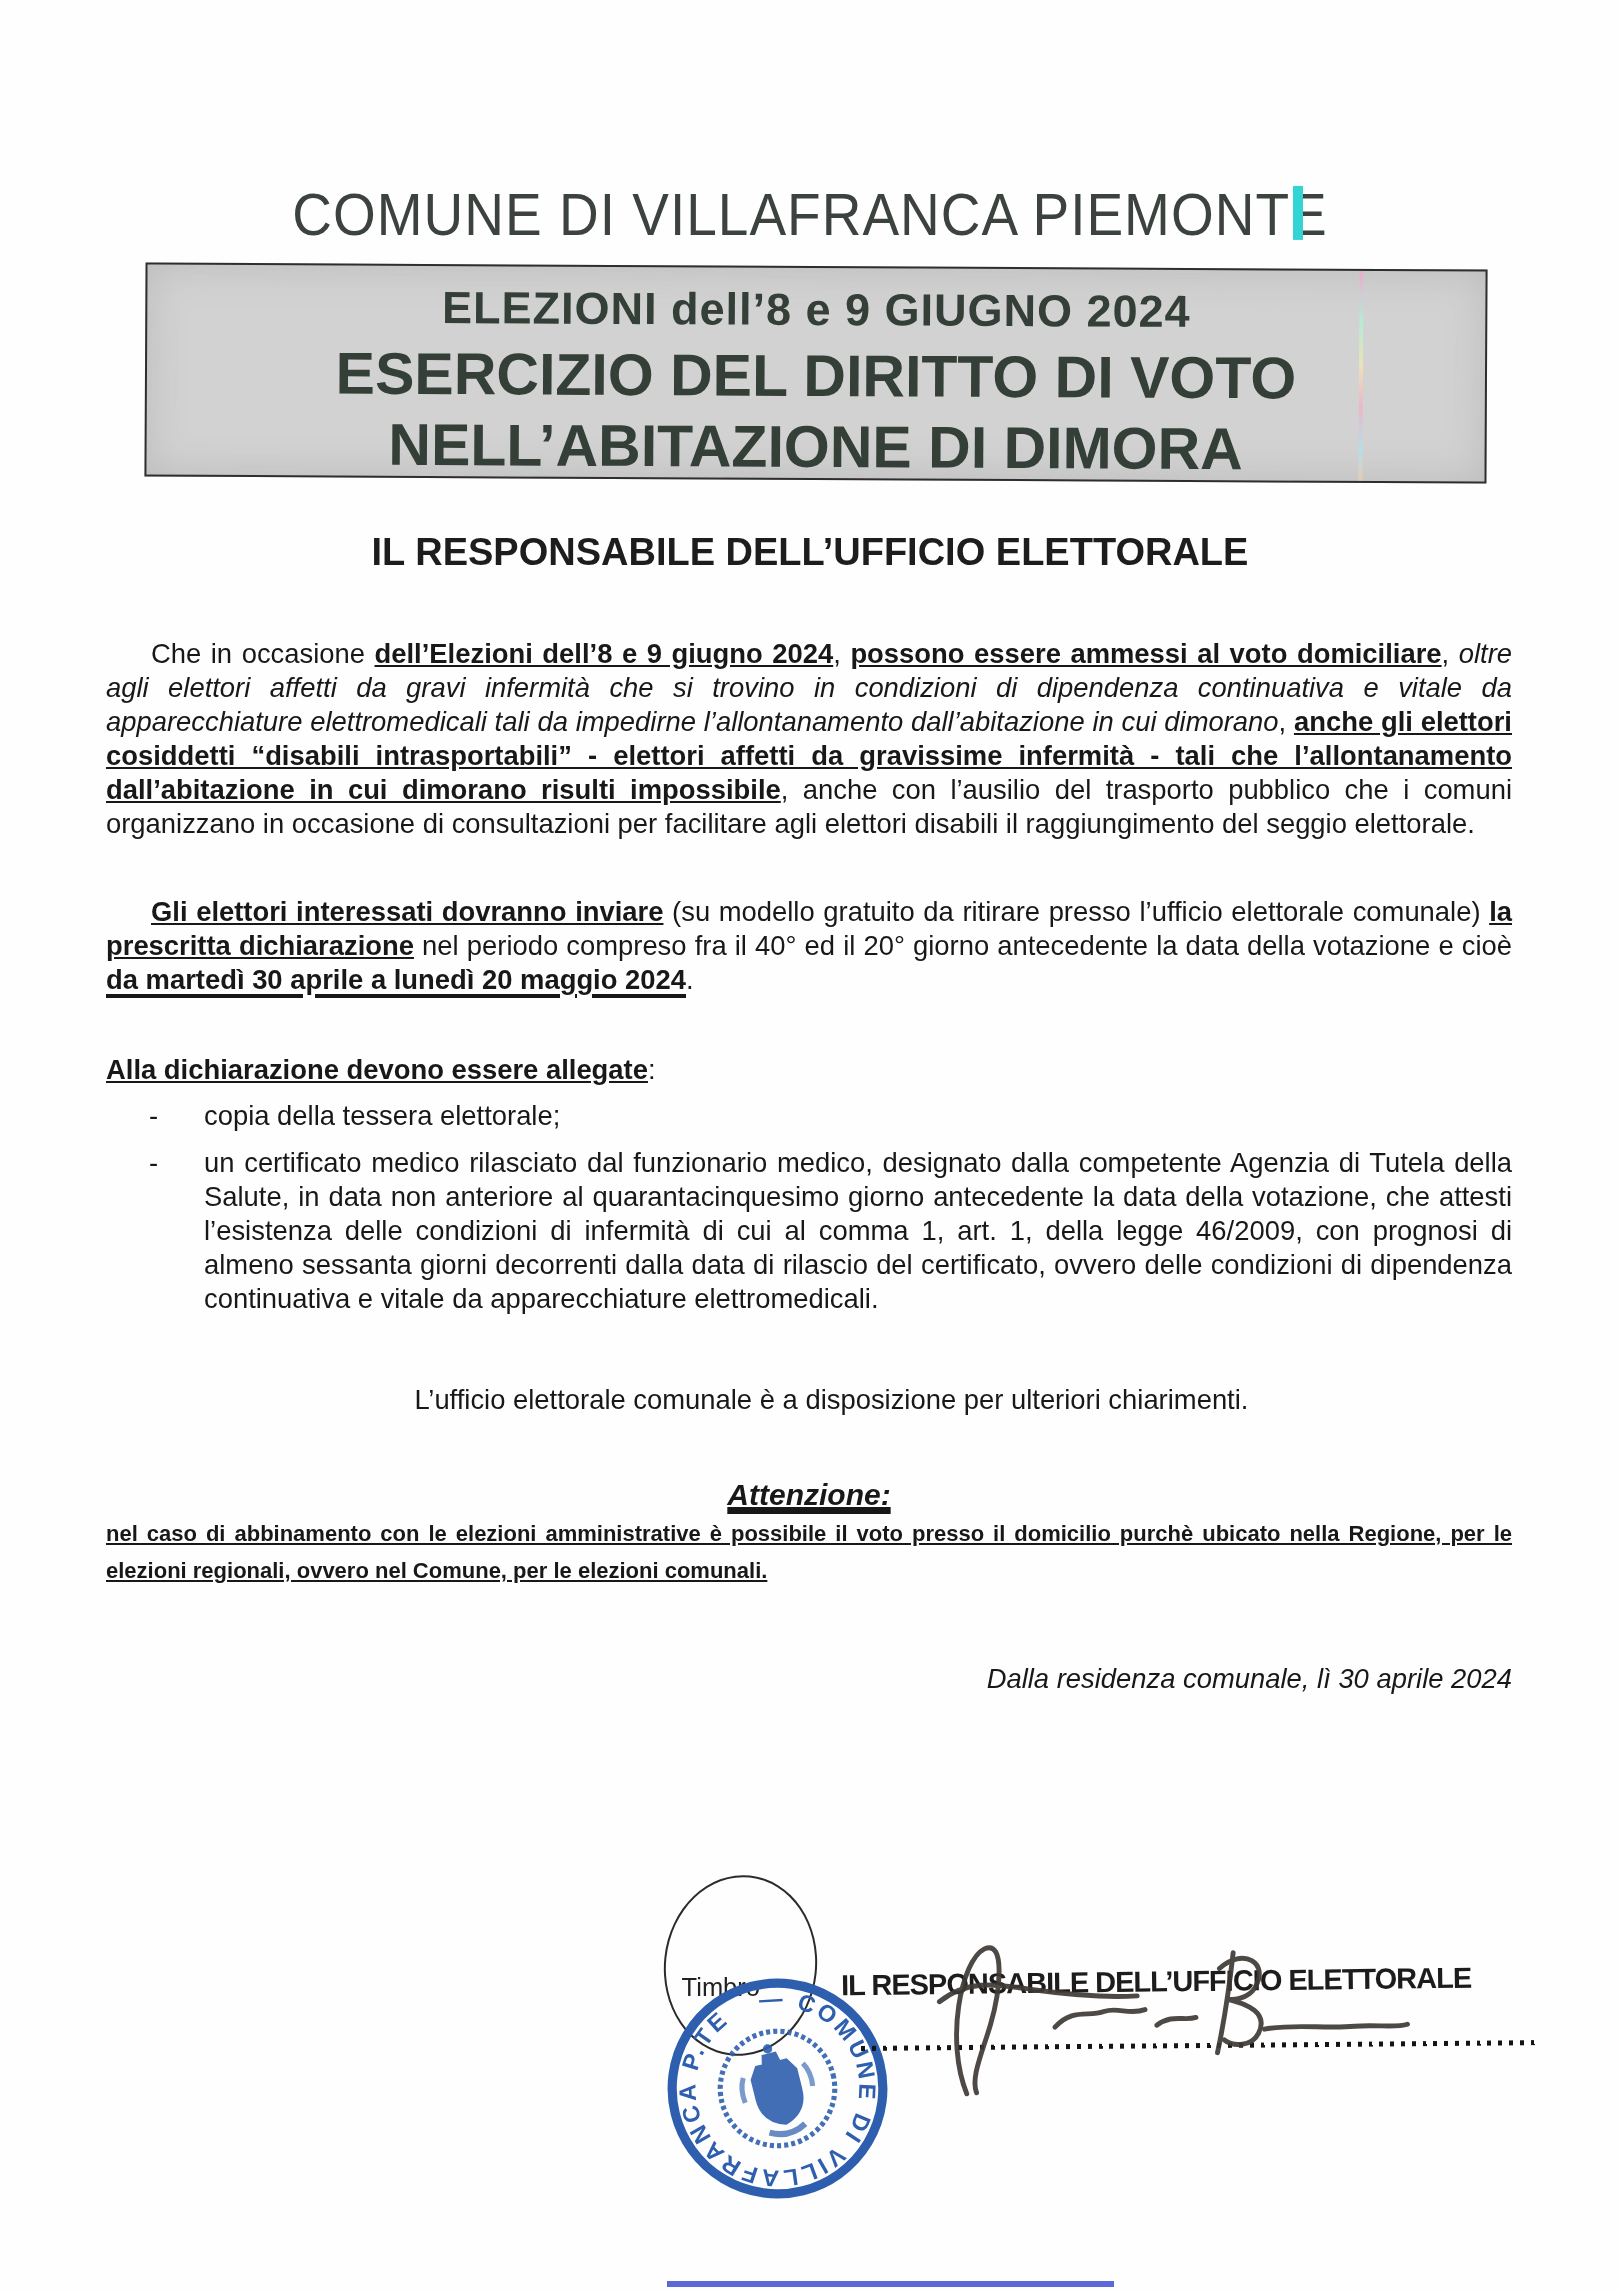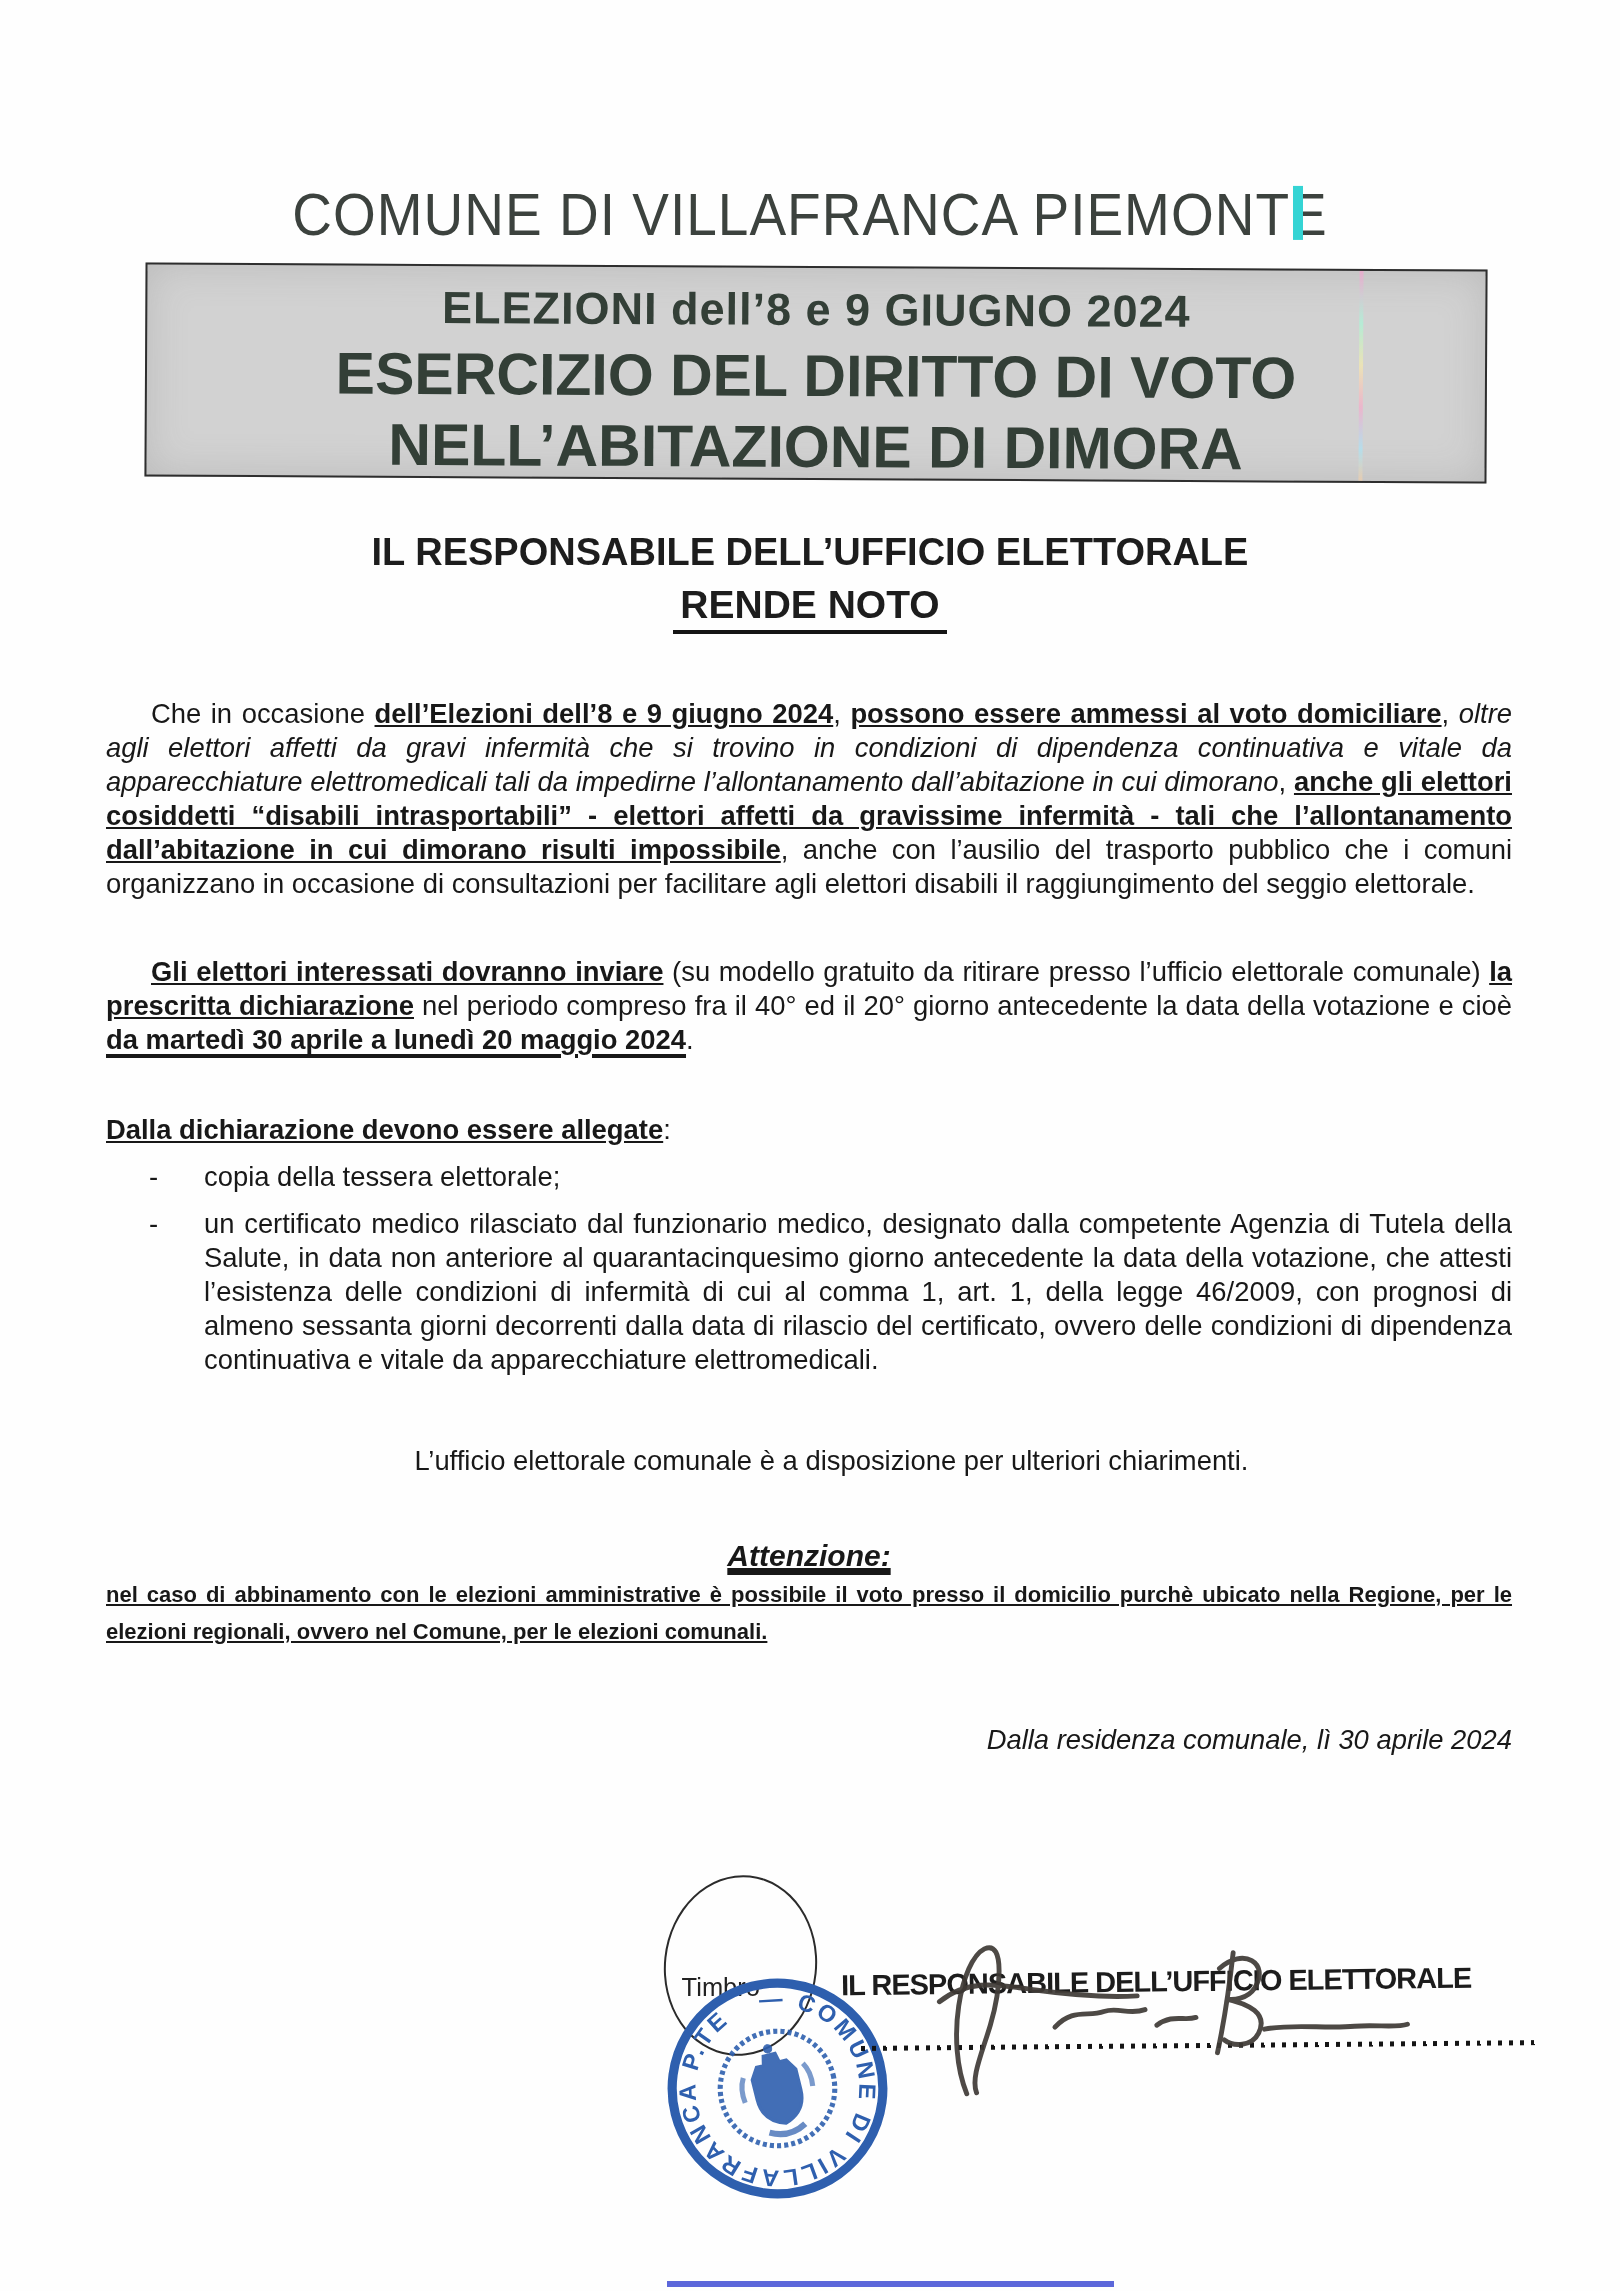--- a/index.html
+++ b/index.html
@@ -95,27 +95,26 @@
 
   <div class="banner">
     <div class="banner-l1">ELEZIONI dell’8 e 9 GIUGNO 2024</div>
     <div class="banner-l2">ESERCIZIO DEL DIRITTO DI VOTO</div>
     <div class="banner-l3">NELL’ABITAZIONE DI DIMORA</div>
     <div class="banner-artifact"></div>
   </div>
 
   <div class="subheader">
     <div class="sub-l1">IL RESPONSABILE DELL’UFFICIO ELETTORALE</div>
-    <div><span class="sub-l2">RENDE NOTO</span></div>
   </div>
 
   <div class="content">
       <p class="blk para-intro indent"><span>Che in occasione </span><span class="b">dell’Elezioni dell’8 e 9 giugno 2024</span><span>,  </span><span class="b">possono essere ammessi al voto domiciliare</span><span>, </span><span class="i">oltre agli  elettori affetti da gravi infermità che si trovino in condizioni di dipendenza continuativa e vitale da apparecchiature elettromedicali tali da impedirne l’allontanamento dall’abitazione in cui dimorano</span><span>, </span><span class="b">anche gli elettori cosiddetti “disabili intrasportabili” - elettori affetti da gravissime infermità -  tali che l’allontanamento dall’abitazione in cui dimorano risulti impossibile</span><span>, anche con l’ausilio del trasporto pubblico che i comuni organizzano in occasione di consultazioni per facilitare agli elettori disabili il raggiungimento del seggio elettorale.</span></p>
       <p class="blk para-send indent"><span class="b">Gli elettori interessati dovranno inviare</span><span> (su modello gratuito da ritirare presso l’ufficio elettorale comunale) </span><span class="b">la prescritta dichiarazione</span><span> nel periodo compreso fra il 40° ed il 20° giorno antecedente la data della votazione e cioè </span><span class="b u">da martedì 30 aprile a lunedì 20 maggio 2024</span><span>.</span></p>
-      <p class="blk heading-attach"><span class="b">Dalla dichiarazione devono essere allegate</span><span>:</span></p>
+      <p class="blk heading-attach"><span class="b">Alla dichiarazione devono essere allegate</span><span>:</span></p>
       <p class="blk list-item"><span class="dash">-</span><span>copia della tessera elettorale;</span></p>
       <p class="blk list-item"><span class="dash">-</span><span>un certificato medico rilasciato dal funzionario medico, designato dalla competente Agenzia di Tutela della Salute, in data non anteriore al quarantacinquesimo giorno antecedente la data della votazione, che attesti l’esistenza delle condizioni di infermità di cui al comma 1, art. 1, della legge 46/2009, con prognosi di almeno sessanta giorni decorrenti dalla data di rilascio del certificato, ovvero delle condizioni di dipendenza continuativa e vitale da apparecchiature elettromedicali.</span></p>
       <p class="blk para-office indent"><span>L’ufficio elettorale comunale è a disposizione per ulteriori chiarimenti.</span></p>
       <p class="blk attention-title"><span class="b i u">Attenzione:</span></p>
       <p class="blk para-attention"><span class="b">nel caso di abbinamento con le elezioni amministrative è possibile il voto presso il domicilio purchè ubicato nella Regione, per le elezioni regionali, ovvero nel Comune, per le elezioni comunali.</span></p>
       <p class="blk date-line"><span class="i">Dalla residenza comunale, lì 30 aprile 2024</span></p>
     </div>
 
   <div class="sig-block">
 

